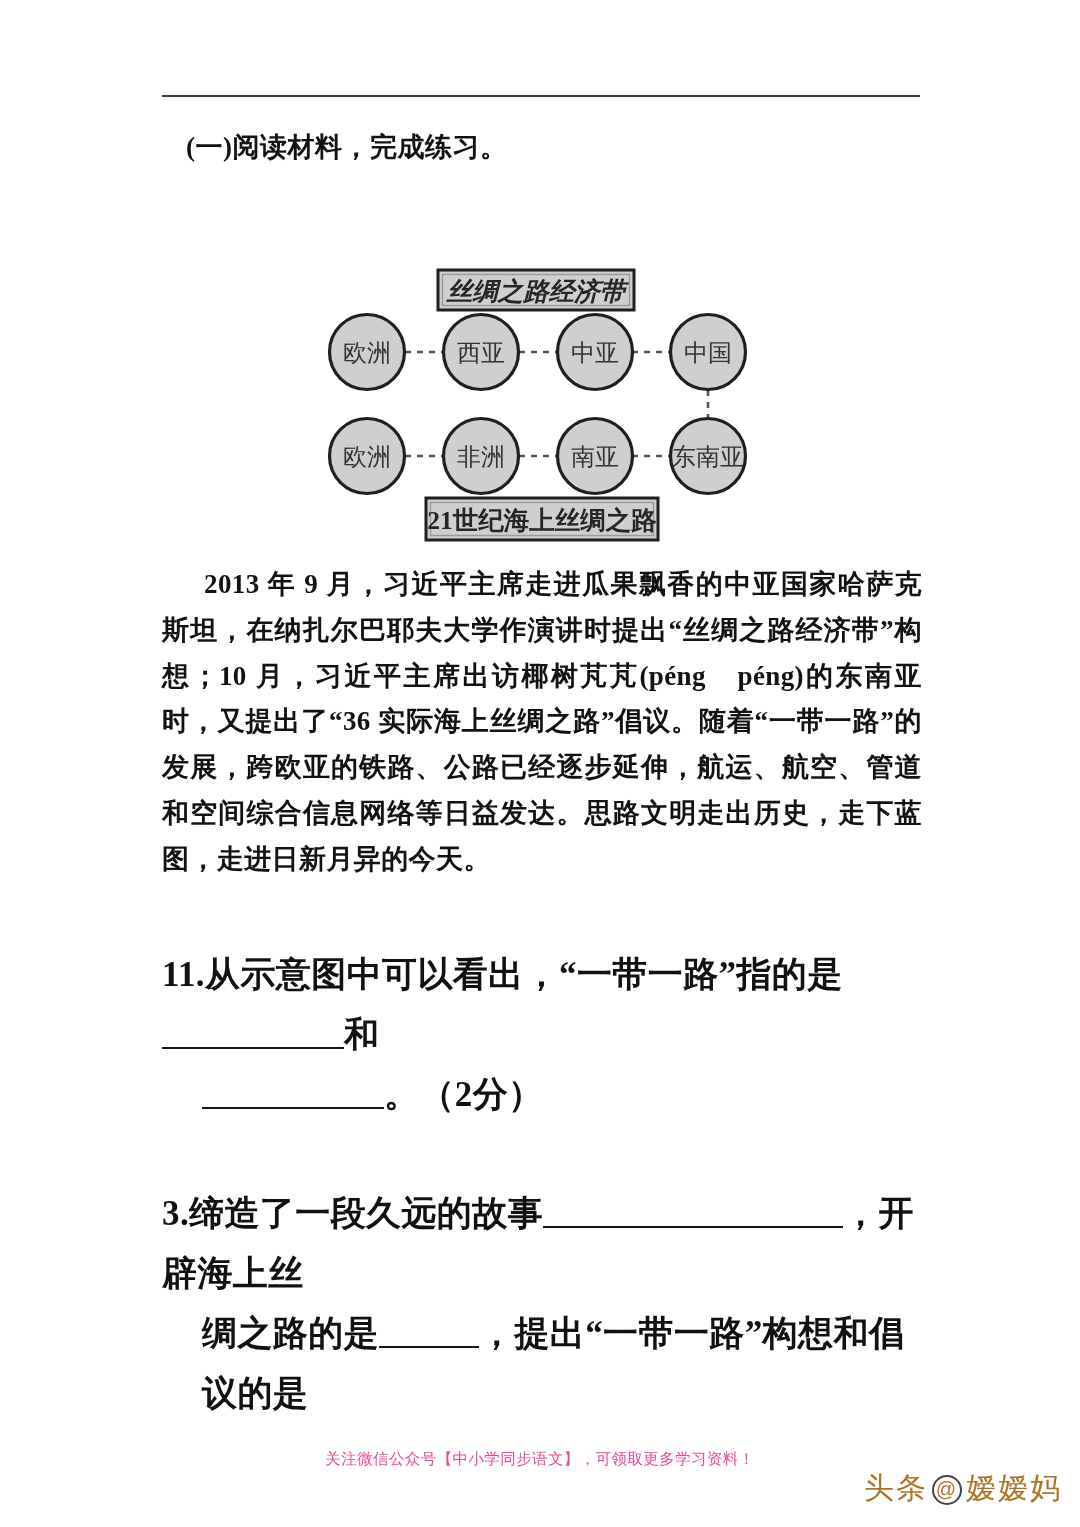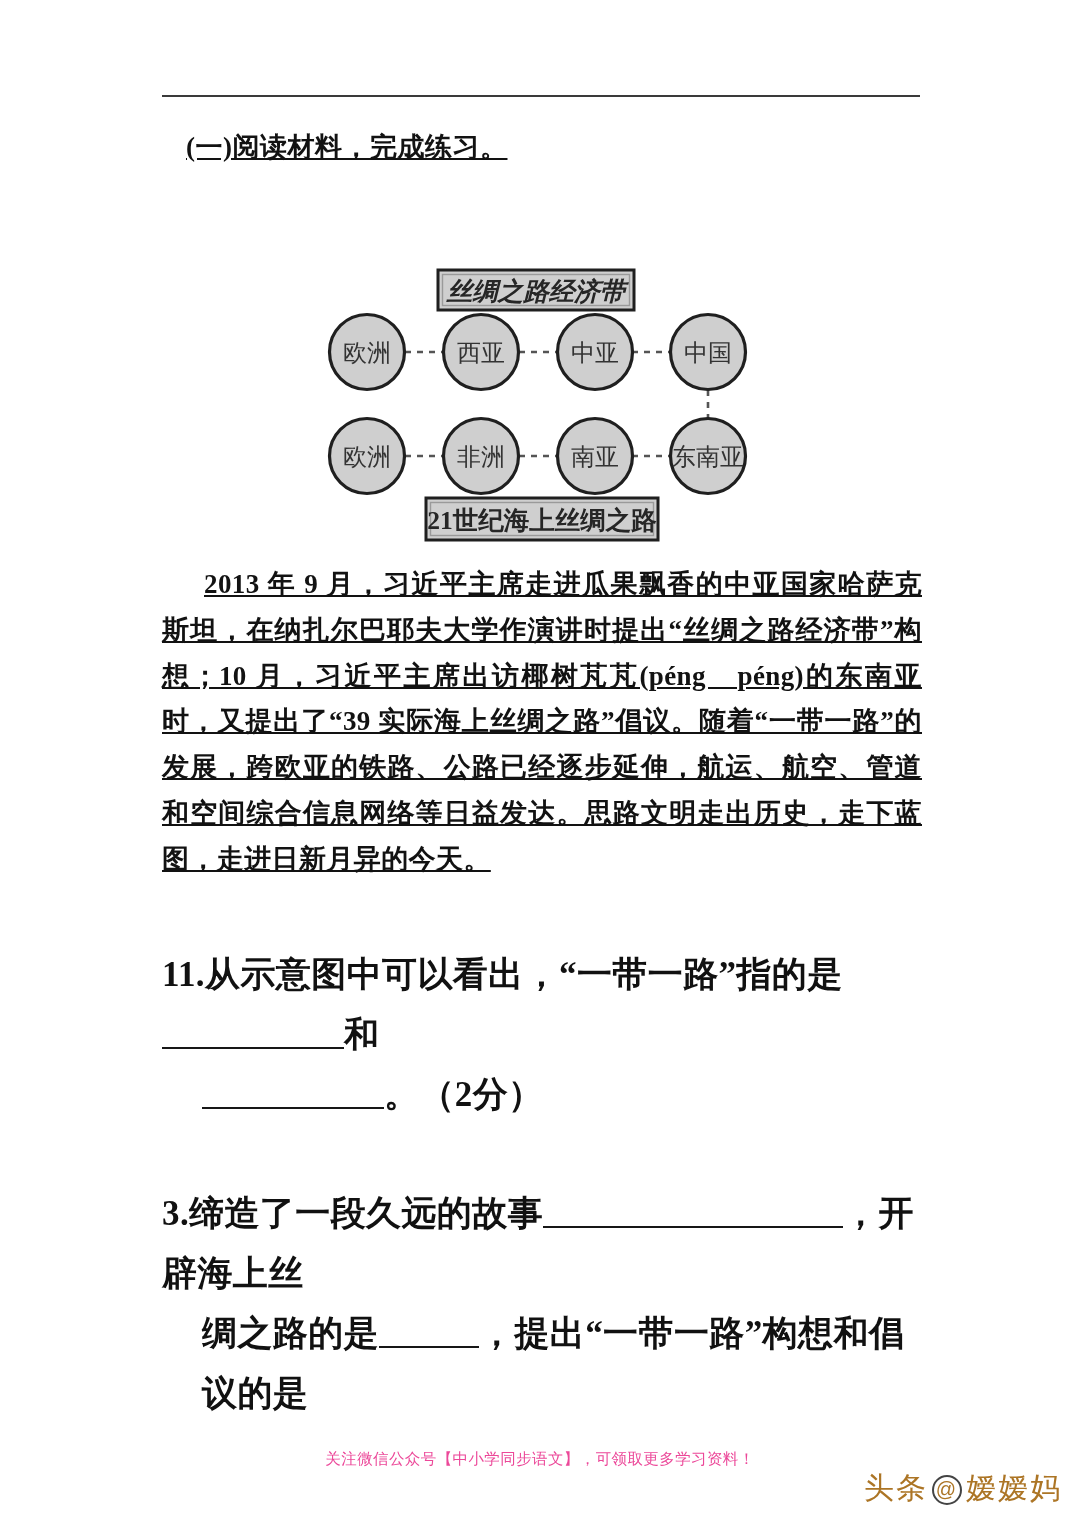--- a/index.html
+++ b/index.html
@@ -38,21 +38,20 @@
     top: 126px;
     width: 760px;
   }
 
   .line {
     font-size: 26.5px;
     line-height: 1.62;
     letter-spacing: 0.3px;
     white-space: pre-wrap;
     color: #121212;
-    text-decoration: underline;
   }
 
   .para-intro {
     font-weight: 600;
     margin-left: 24px;
     font-size: 27px;
     letter-spacing: 0.5px;
   }
 
   .mat-head {
@@ -158,21 +157,21 @@
     <div class="line para-intro">(一)阅读材料，完成练习。</div>
 
     <div style="height:26px"></div>
 
 
     <div style="height:352px"></div>
 
 
     <div style="height:14px"></div>
 
-    <div class="line news-text indent">2013 年 9 月，习近平主席走进瓜果飘香的中亚国家哈萨克斯坦，在纳扎尔巴耶夫大学作演讲时提出“丝绸之路经济带”构想；10 月，习近平主席出访椰树芃芃(péng　péng)的东南亚时，又提出了“39 实际海上丝绸之路”倡议。随着“一带一路”的发展，跨欧亚的铁路、公路已经逐步延伸，航运、航空、管道和空间综合信息网络等日益发达。思路文明走出历史，走下蓝图，走进日新月异的今天。</div>
+    <div class="line news-text indent">2013 年 9 月，习近平主席走进瓜果飘香的中亚国家哈萨克斯坦，在纳扎尔巴耶夫大学作演讲时提出“丝绸之路经济带”构想；10 月，习近平主席出访椰树芃芃(péng　péng)的东南亚时，又提出了“36 实际海上丝绸之路”倡议。随着“一带一路”的发展，跨欧亚的铁路、公路已经逐步延伸，航运、航空、管道和空间综合信息网络等日益发达。思路文明走出历史，走下蓝图，走进日新月异的今天。</div>
 
     <div style="height:20px"></div>
 
     <div class="q-block">
       <div>
         <span>11.</span><span>从示意图中可以看出，“一带一路”指的是</span><span class="blank" style="width:182px"></span><span>和</span>
       </div>
       <div class="hang">
         <span class="blank" style="width:182px"></span><span>。（2分）</span>
       </div>

